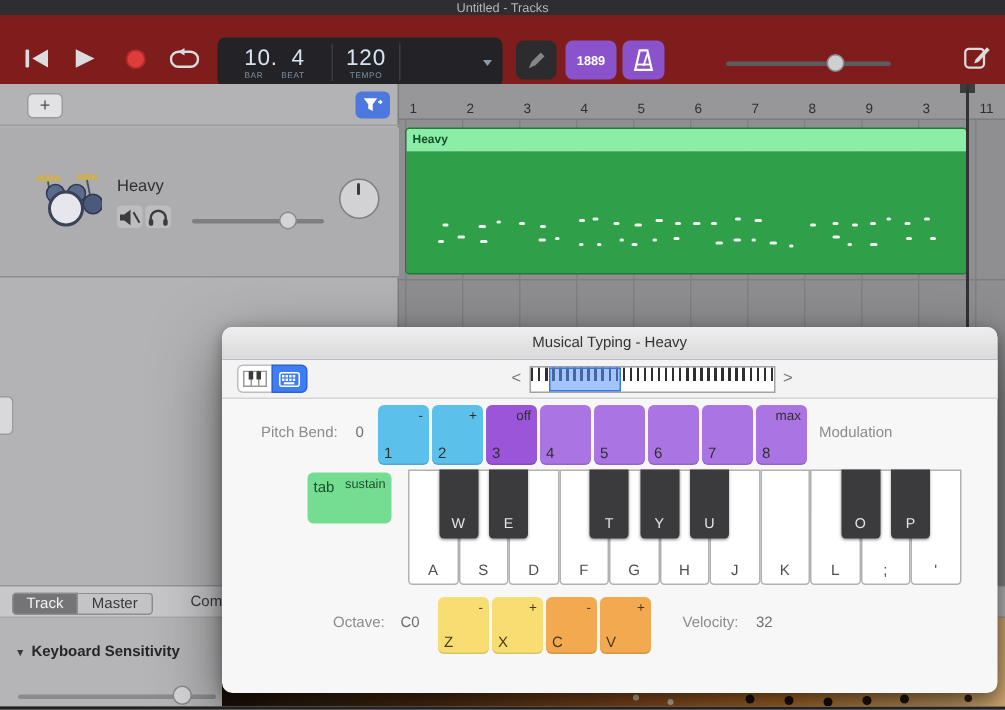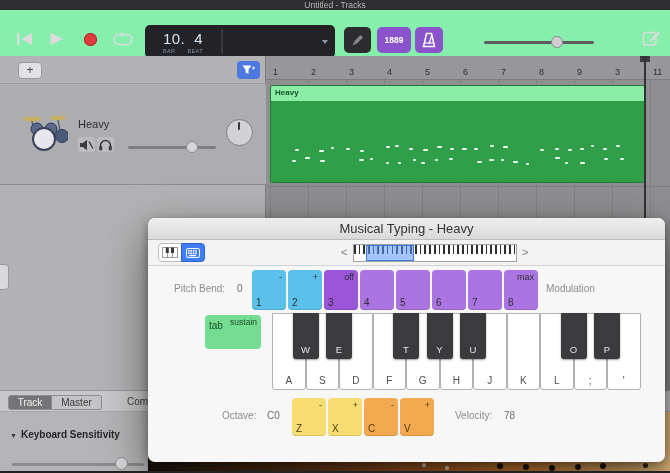--- a/index.html
+++ b/index.html
@@ -5,21 +5,21 @@
   * { margin:0; padding:0; box-sizing:border-box; }
   html,body { background:#222; }
   #screen { position:relative; width:670px; height:471px; overflow:hidden; background:#8f8f91;
             font-family:"Liberation Sans","DejaVu Sans",sans-serif; }
 
   
   #titlebar { position:absolute; left:0; top:0; width:670px; height:10px; background:#2e2e30;
               color:#b6b6b8; font-size:8.5px; text-align:center; line-height:11px; }
 
   
-  #toolbar { position:absolute; left:0; top:10px; width:670px; height:46px; background:#86efac; }
+  #toolbar { position:absolute; left:0; top:10px; width:670px; height:46px; background:#7f1d1d; }
   .tbtn { position:absolute; display:flex; align-items:center; justify-content:center; cursor:default; }
   #rec-dot { width:13px; height:13px; border-radius:50%; background:#e03c3c; box-shadow:inset 0 0 0 1px #a82a2a; }
   #lcd { position:absolute; left:145px; top:15px; width:190px; height:33px; background:#232327;
          border-radius:5px; display:flex; align-items:stretch; color:#d6e4f2; }
   .lcd-sec { position:relative; display:flex; flex-direction:column; align-items:center; justify-content:center; }
   .lcd-big { font-size:15px; letter-spacing:.5px; display:flex; align-items:baseline; }
   .lcd-small { font-size:5.5px; color:#7f8fa0; letter-spacing:.4px; margin-top:1px; display:flex; }
   .lcd-div { width:1px; background:#3a3a40; margin:4px 0; }
   #lcd-chevron { position:absolute; right:7px; top:15px; width:0; height:0;
                  border-left:3.5px solid transparent; border-right:3.5px solid transparent; border-top:4px solid #8b98a6; }
@@ -73,21 +73,21 @@
   .wood-dot { position:absolute; border-radius:50%; }
 
   
   #left-frag { position:absolute; left:0; top:264px; width:9px; height:26px; background:#d9d9db;
                border:1px solid #9b9b9d; border-left:none; border-radius:0 4px 4px 0; }
 
   
   #mt { position:absolute; left:148px; top:218px; width:517px; height:244px; background:#f7f7f7; border-radius:7px;
         box-shadow:0 16px 45px rgba(0,0,0,.5), 0 3px 10px rgba(0,0,0,.35); z-index:20; }
   #mt-title { position:absolute; left:0; top:0; width:100%; height:22px; background:linear-gradient(#efefef,#d9d9db);
-              border-bottom:1px solid #bcbcbe; border-radius:7px 7px 0 0; font-size:13px; color:#333;
+              border-bottom:1px solid #bcbcbe; border-radius:7px 7px 0 0; font-size:10px; color:#333;
               text-align:center; line-height:22px; }
   #mt-toolbar { position:absolute; left:0; top:22px; width:100%; height:26px; background:#f3f3f4; border-bottom:1px solid #d4d4d6; }
   .seg2 { position:absolute; top:3px; width:24px; height:19px; display:flex; align-items:center; justify-content:center; border:1px solid #bdbdbf; }
   #seg-piano { left:10px; background:#fff; border-radius:4px 0 0 4px; }
   #seg-kb { left:33px; background:#3e7df6; border-radius:0 4px 4px 0; border-color:#2f63cc; }
   .mt-arrow { position:absolute; top:6px; font-size:11px; color:#7a7a7c; }
   #mini-kb { position:absolute; left:205px; top:4px; width:164px; height:18px; background:#fff; border:1px solid #a2a2a4;
              background-image:repeating-linear-gradient(90deg,#2e2e30 0 1.6px,transparent 1.6px 4.7px);
              background-size:100% 58%; background-repeat:no-repeat; }
   #mini-kb-sel { position:absolute; left:12px; top:0; width:48px; height:16px; background:rgba(90,150,250,.55); border:1px solid #3a78e0; }
@@ -143,20 +143,28 @@
         <div class="lcd-big">
           <span>10.</span>
           <span style="margin-left:9px;">4</span>
         </div>
         <div class="lcd-small">
           <span>BAR</span>
           <span style="margin-left:12px;">BEAT</span>
         </div>
       </div>
       <div class="lcd-div"></div>
+      <div class="lcd-sec" style="width:44px;">
+        <div class="lcd-big">
+            <span>120</span>
+          </div>
+        <div class="lcd-small">
+            <span>TEMPO</span>
+          </div>
+      </div>
       <div class="lcd-div"></div>
       <div id="lcd-chevron"></div>
     </div>
 
     <div class="tbtn" id="pencil-btn" style="left:344px;top:17px;width:27px;height:26px;">
       <svg width="13" height="13" viewBox="0 0 13 13">
           <path d="M1.5 11.5 l2-4.5 6-6 2.5 2.5 -6 6 -4.5 2z" fill="#86868a"></path>
         </svg>
     </div>
     <div class="tbtn purple-btn" style="left:377px;top:17px;width:34px;height:26px;font-size:8.5px;font-weight:bold;">
@@ -459,21 +467,21 @@
           <span>O</span>
         </div>
         <div class="bkey" style="left: 322px;">
           <span>P</span>
         </div>
       </div>
 
     <span class="mt-label" style="left:74px;top:192px;">Octave:</span>
     <span class="mt-value" style="left:119px;top:192px;">C0</span>
     <span class="mt-label" style="left:307px;top:192px;">Velocity:</span>
-    <span class="mt-value" style="left:356px;top:192px;">78</span>
+    <span class="mt-value" style="left:356px;top:192px;">32</span>
   <div class="bt-key" style="left: 144px; background: rgb(247, 221, 114);">
         <span class="kt">-</span>
         <span class="kb">Z</span>
       </div>
       <div class="bt-key" style="left: 180px; background: rgb(247, 221, 114);">
         <span class="kt">+</span>
         <span class="kb">X</span>
       </div>
       <div class="bt-key" style="left: 216px; background: rgb(242, 169, 80);">
         <span class="kt">-</span>

